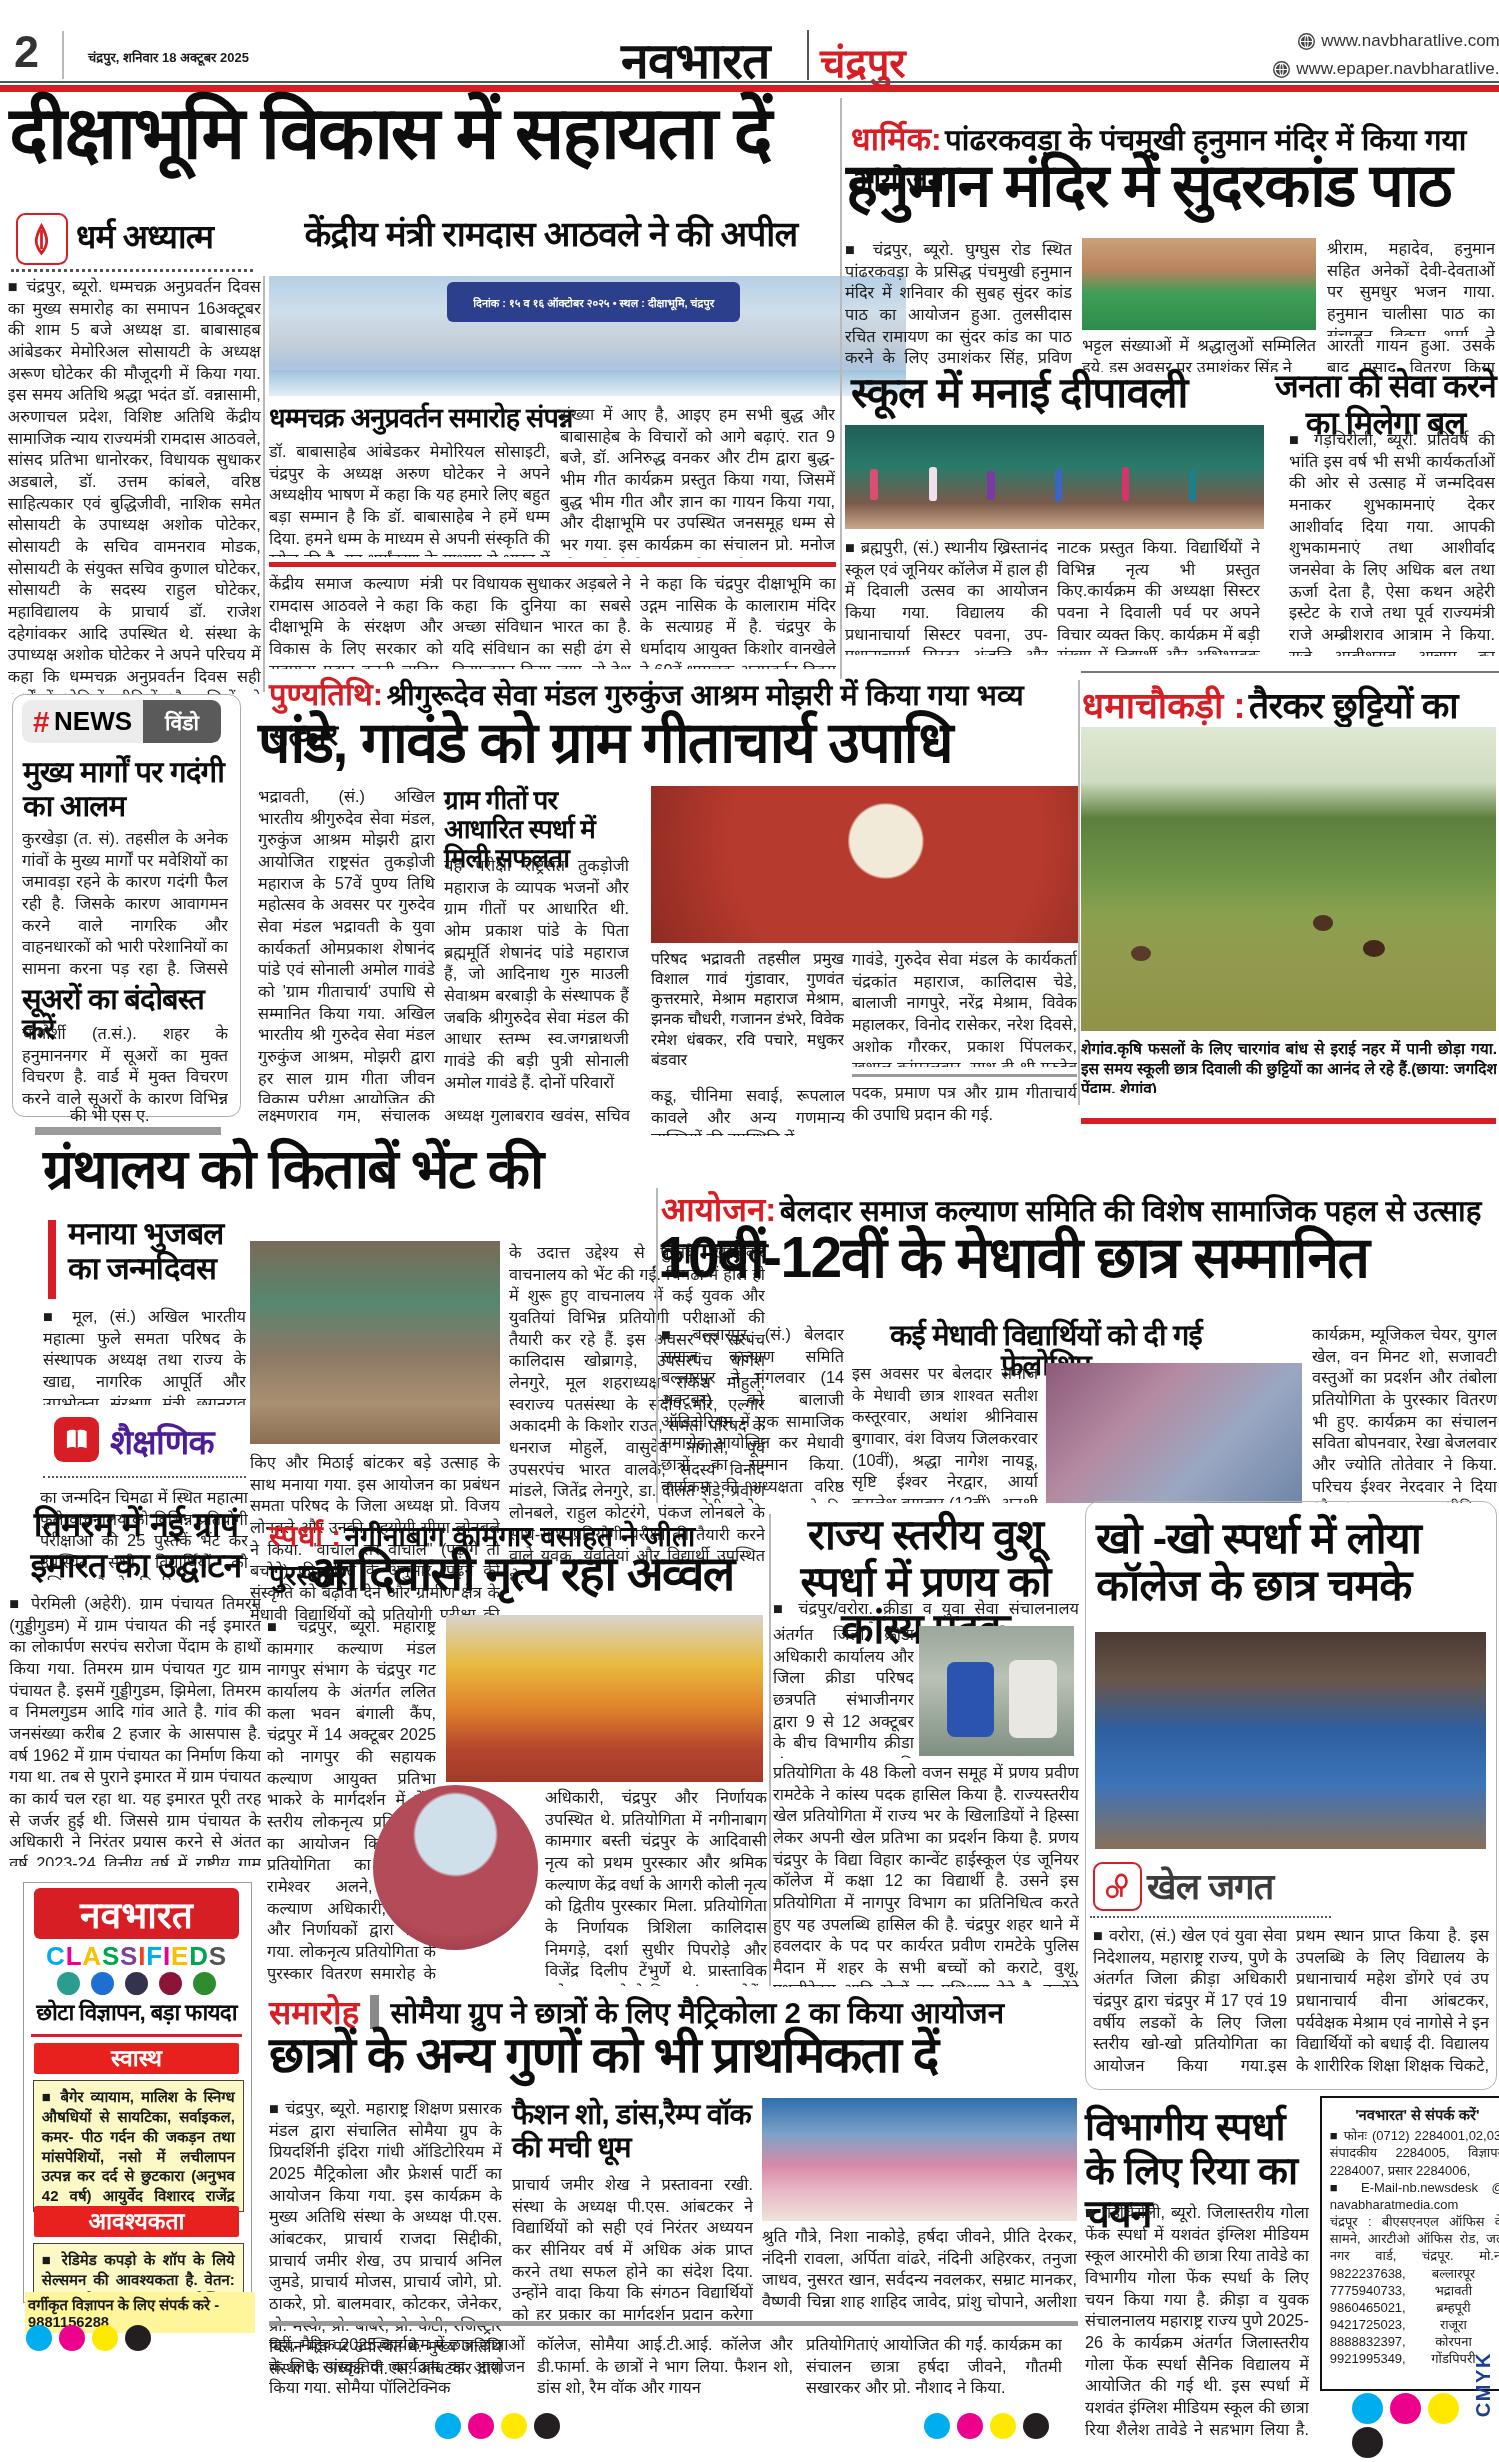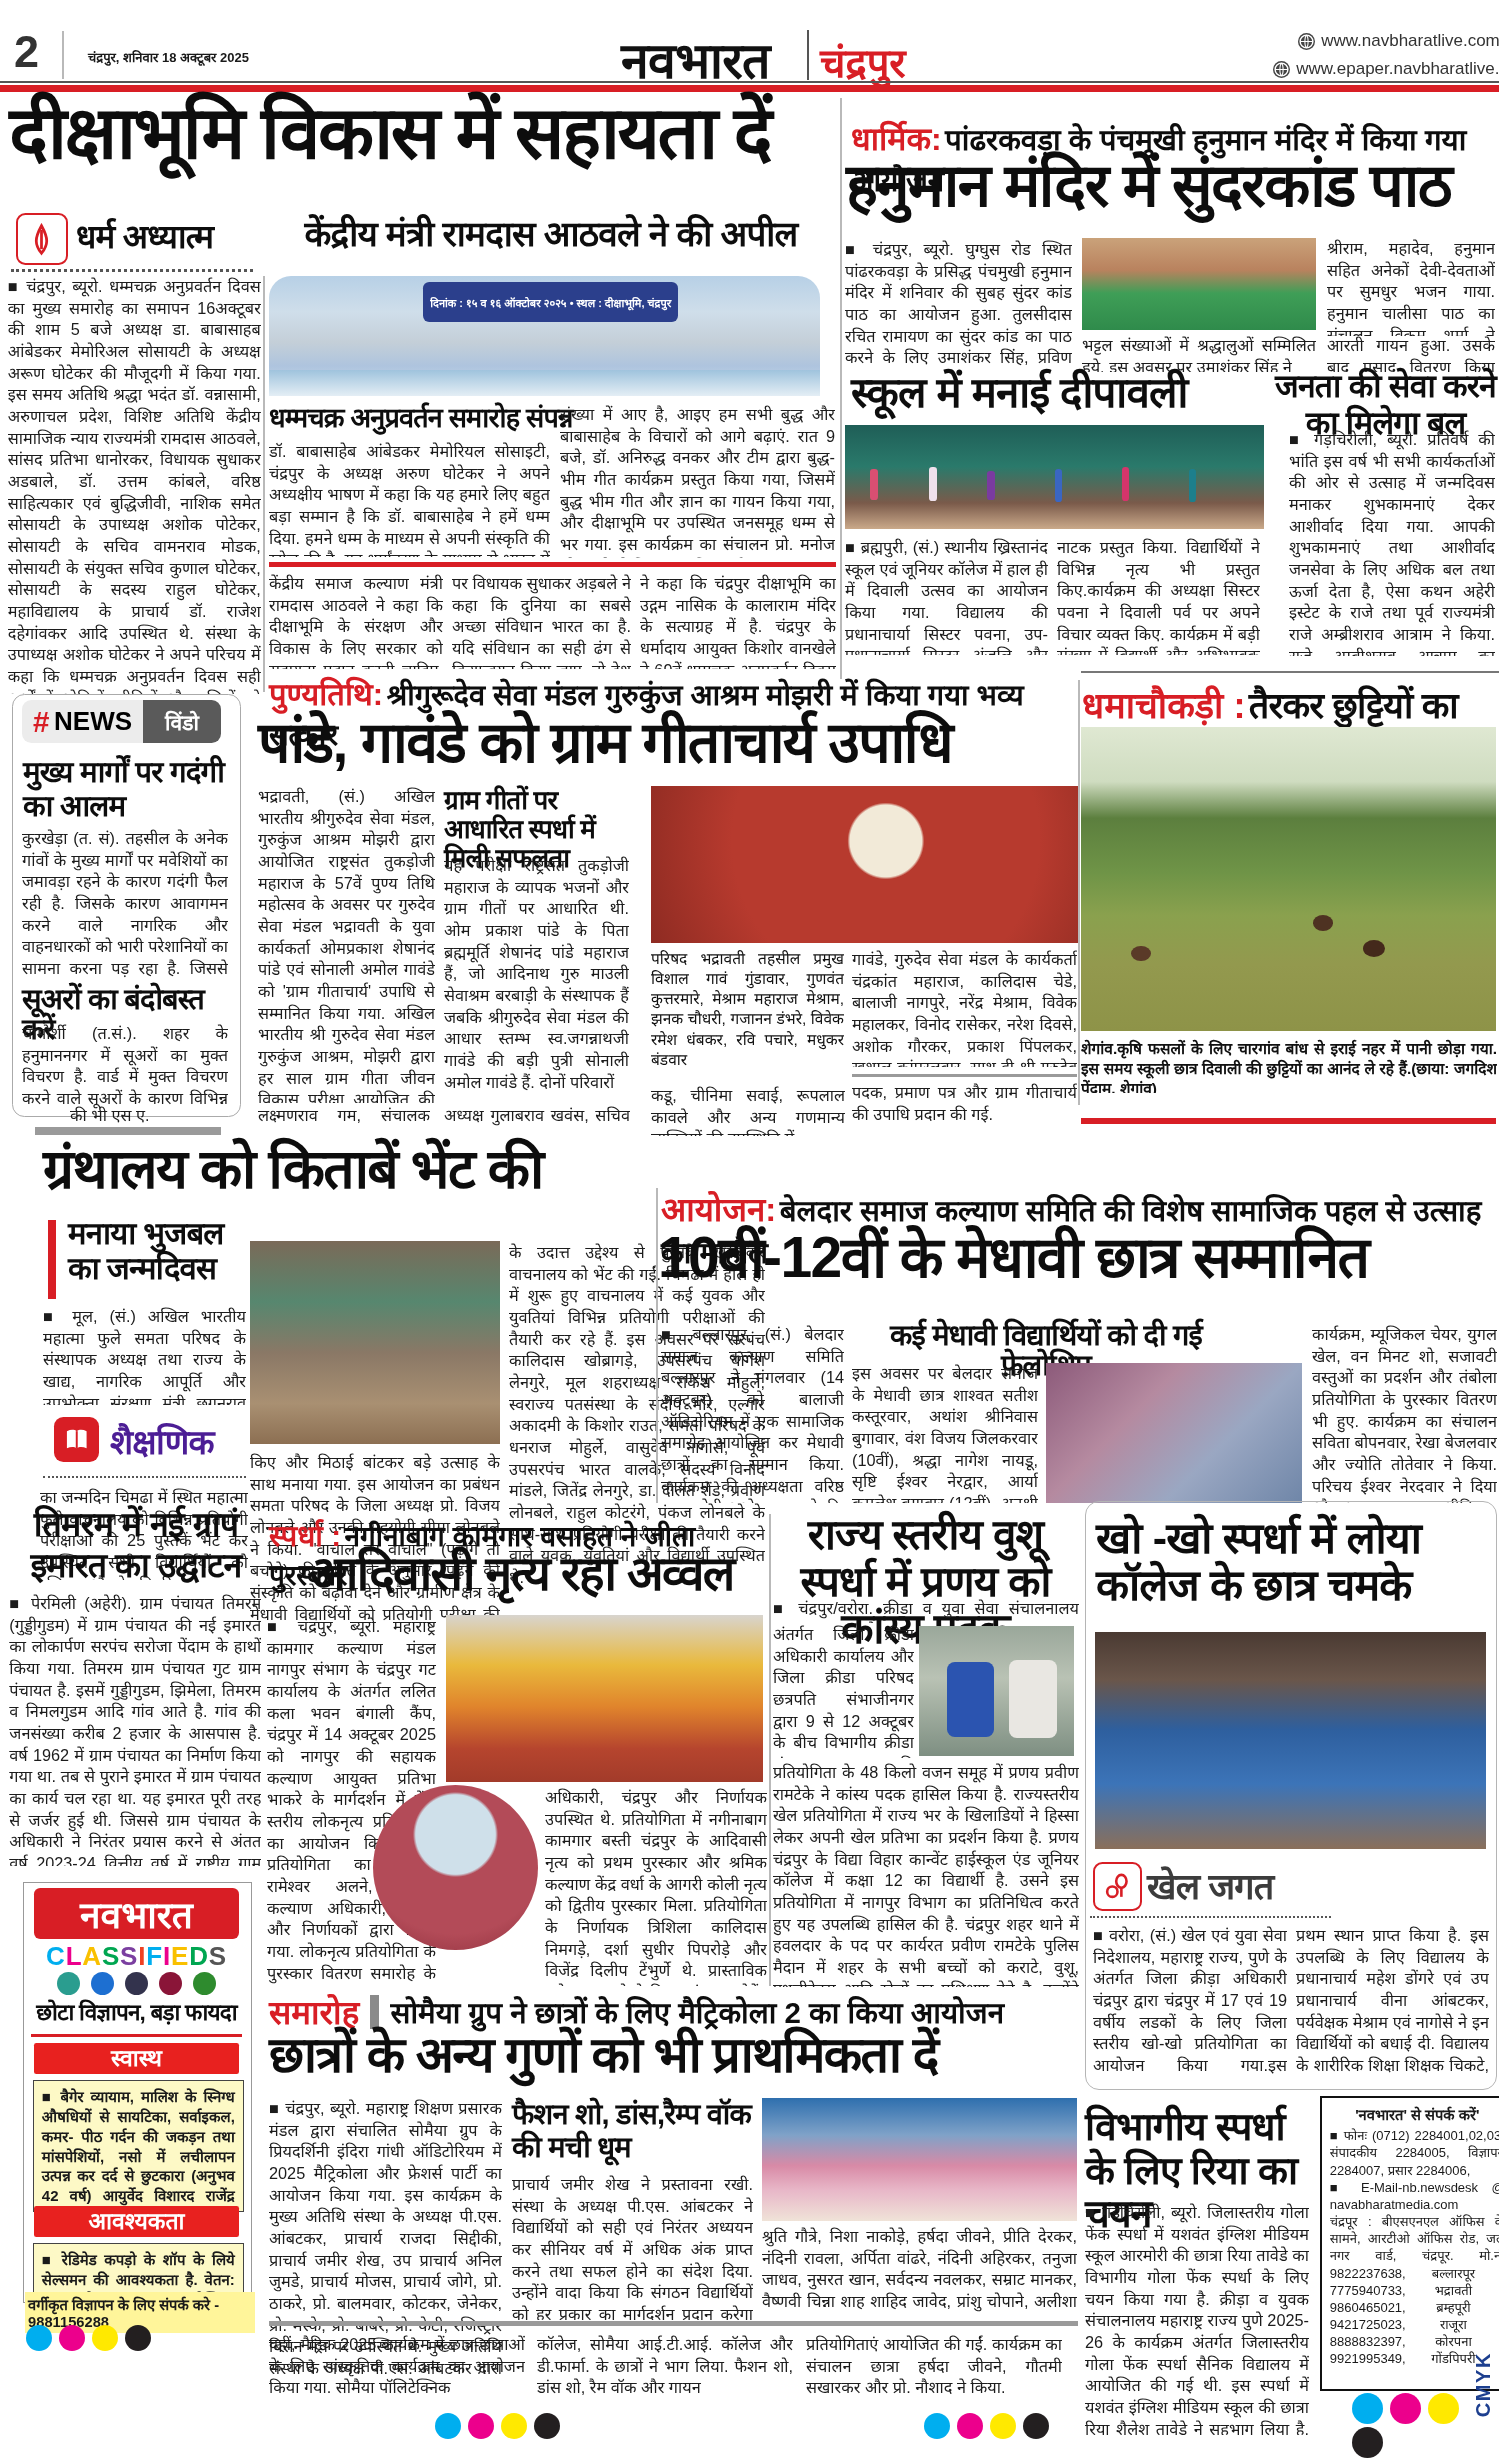--- a/index.html
+++ b/index.html
@@ -72,21 +72,21 @@
       <path d="M12 5 L12 19" stroke="#d81e25" stroke-width="2"></path>
     </svg>
 </div>
 <div class="abs hl" style="left:76px;top:220px;font-size:33px;">धर्म अध्यात्म</div>
 <div class="abs dotted" style="left:11px;top:269px;width:242px;"></div>
 
 <div class="abs hl center" style="left:264px;top:216px;width:574px;font-size:35px;">केंद्रीय मंत्री रामदास आठवले ने की अपील</div>
 
 <div class="abs bt clip" style="left:7.8px;top:276px;width:253px;height:418px;">■ चंद्रपुर, ब्यूरो. धम्मचक्र अनुप्रवर्तन दिवस का मुख्य समारोह का समापन 16अक्टूबर की शाम 5 बजे अध्यक्ष डा. बाबासाहब आंबेडकर मेमोरिअल सोसायटी के अध्यक्ष अरूण घोटेकर की मौजूदगी में किया गया. इस समय अतिथि श्रद्धा भदंत डॉ. वन्नासामी, अरुणाचल प्रदेश, विशिष्ट अतिथि केंद्रीय सामाजिक न्याय राज्यमंत्री रामदास आठवले, सांसद प्रतिभा धानोरकर, विधायक सुधाकर अडबाले, डॉ. उत्तम कांबले, वरिष्ठ साहित्यकार एवं बुद्धिजीवी, नाशिक समेत सोसायटी के उपाध्यक्ष अशोक पोटेकर, सोसायटी के सचिव वामनराव मोडक, सोसायटी के संयुक्त सचिव कुणाल घोटेकर, सोसायटी के सदस्य राहुल घोटेकर, महाविद्यालय के प्राचार्य डॉ. राजेश दहेगांवकर आदि उपस्थित थे. संस्था के उपाध्यक्ष अशोक घोटेकर ने अपने परिचय में कहा कि धम्मचक्र अनुप्रवर्तन दिवस सही अर्थों में शोषितों, पीड़ितों और दलितों को ऊर्जा प्रदान करने का दिन है.</div>
 
-<div class="abs photo" style="left:269px;top:276px;width:551px;height:120px;background:linear-gradient(180deg,#b7d0e6 0%,#cfdeea 30%,#c4cfd8 55%,#aec4de 75%,#cfe0ef 100%);border-radius:22px;">
+<div class="abs photo" style="left:269px;top:276px;width:637px;height:120px;background:linear-gradient(180deg,#b7d0e6 0%,#cfdeea 30%,#c4cfd8 55%,#aec4de 75%,#cfe0ef 100%);">
   <div class="abs" style="left:28%;top:6.2px;width:44%;height:40px;background:#2b3f8c;border-radius:6.2px;color:#fff;font-size:11px;font-weight:bold;display:flex;align-items:center;justify-content:center;text-align:center;padding:0 6.2px;">दिनांक : १५ व १६ ऑक्टोबर २०२५ • स्थल : दीक्षाभूमि, चंद्रपुर</div>
   <div class="abs" style="left:0;bottom:0;width:100%;height:26px;background:linear-gradient(180deg,#9fc3dd,#e4eef5);"></div>
 </div>
 
 <div class="abs hl" style="left:269px;top:404px;width:311px;font-size:27px;">धम्मचक्र अनुप्रवर्तन समारोह संपन्न</div>
 <div class="abs bt clip" style="left:269px;top:441px;width:281px;height:116px;">डॉ. बाबासाहेब आंबेडकर मेमोरियल सोसाइटी, चंद्रपुर के अध्यक्ष अरुण घोटेकर ने अपने अध्यक्षीय भाषण में कहा कि यह हमारे लिए बहुत बड़ा सम्मान है कि डॉ. बाबासाहेब ने हमें धम्म दिया. हमने धम्म के माध्यम से अपनी संस्कृति की खोज की है. यह धर्मांतरण के माध्यम से भारत में अच्छे आचरण की स्थापना का दिन है. इसलिए, धम्म के क्षेत्र में हम पर एक बड़ी जिम्मेदारी आई है. आइए हम आने वाली पीढ़ी के लाभ के लिए अपनी पूरी ताकत से इस धम्म आंदोलन को आगे बढ़ाने का संकल्प लें. हम लाखों की</div>
 <div class="abs bt clip" style="left:560px;top:404px;width:275px;height:154px;">संख्या में आए है, आइए हम सभी बुद्ध और बाबासाहेब के विचारों को आगे बढ़ाएं. रात 9 बजे, डॉ. अनिरुद्ध वनकर और टीम द्वारा बुद्ध-भीम गीत कार्यक्रम प्रस्तुत किया गया, जिसमें बुद्ध भीम गीत और ज्ञान का गायन किया गया, और दीक्षाभूमि पर उपस्थित जनसमूह धम्म से भर गया. इस कार्यक्रम का संचालन प्रो. मनोज सोनटक्के ने किया, जबकि कार्यक्रम का समापन संस्था के सचिव वामनराव मोडक के आभार के साथ हुआ. 69वें धम्म चक्र अनुप्रवर्तन समारोह की सफलता के लिए चंद्रपुर शहर व जिले के सभी प्राध्यापकों, गैर-शिक्षण कर्मचारियों, नागरिकों तथा सम्पूर्ण प्रशासन का अमूल्य सहयोग प्राप्त हुआ.</div>
 
 <div class="abs redbar" style="left:269px;top:562px;width:567px;height:4.7px;"></div>
 

